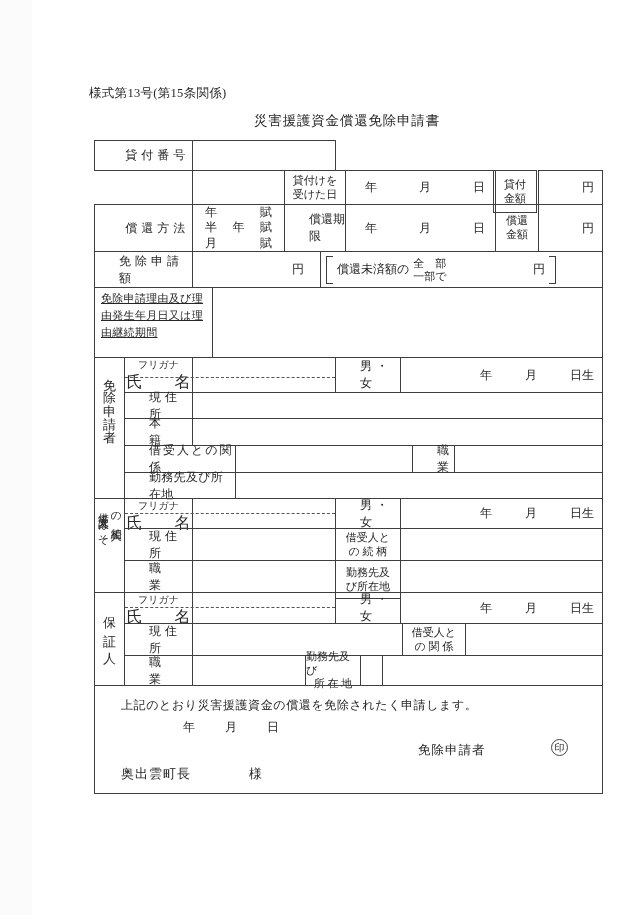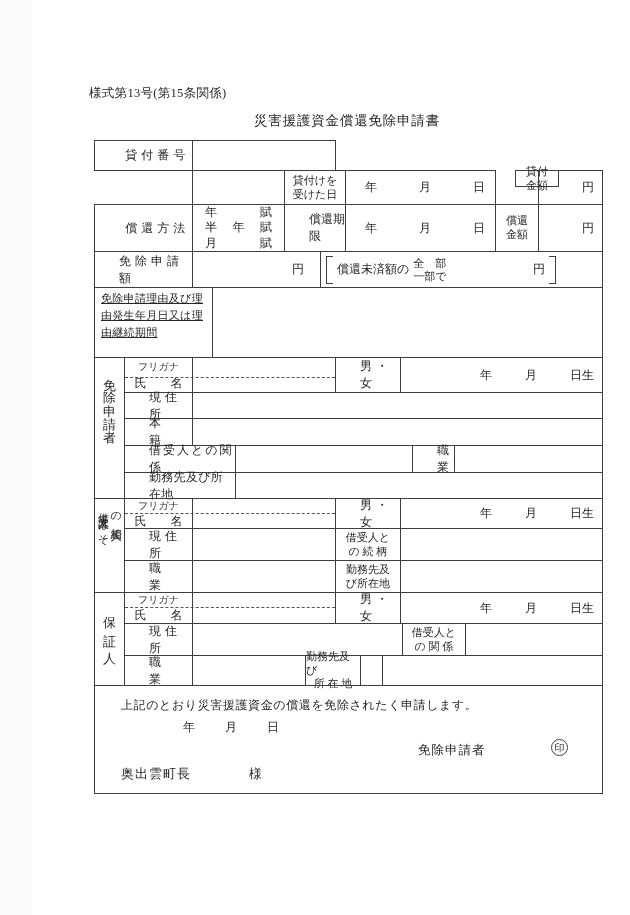--- a/index.html
+++ b/index.html
@@ -16,21 +16,21 @@
   .lb2{display:flex;flex-direction:column;align-items:center;justify-content:center;font-size:11px;line-height:1.25;}
   .val{}
   .yenr{display:flex;align-items:center;justify-content:flex-end;font-size:12px;padding-right:8px;}
   .ymd{display:flex;align-items:center;justify-content:flex-end;gap:42px;padding-right:10px;font-size:12px;}
   .ymdb{display:flex;align-items:center;justify-content:flex-end;gap:33px;padding-right:8px;font-size:12px;}
   .inst{display:flex;flex-direction:column;justify-content:center;font-size:12px;padding:0 12px;line-height:1.26;}
   .inst .r{display:flex;justify-content:space-between;}
   .fn{display:flex;flex-direction:column;}
   .furi{height:19px;display:flex;align-items:center;justify-content:center;font-size:10px;color:#2c2c2c;}
   .furi.s{height:15px;}
-  .nm{flex:1;display:flex;align-items:center;justify-content:center;font-size:12px;font-family:Liberation Mono, monospace;}
+  .nm{flex:1;display:flex;align-items:center;justify-content:center;font-size:16px;font-family:Liberation Mono, monospace;}
   .dash{position:absolute;height:0;border-top:1px dashed #555;}
   .vert{display:flex;justify-content:center;padding-top:10px;}
   .vtxt{writing-mode:vertical-rl;text-orientation:upright;font-size:13px;letter-spacing:13px;line-height:1;}
   .vtxt3{writing-mode:vertical-rl;text-orientation:upright;font-size:13px;letter-spacing:18px;line-height:1;}
   .vsm{writing-mode:vertical-rl;text-orientation:upright;font-size:11px;letter-spacing:2px;line-height:1.15;}
   .heircols{display:flex;justify-content:center;padding-top:5px;}
   .reason{font-size:11px;line-height:1.55;padding:2px 6px;align-items:flex-start;display:flex;letter-spacing:.3px;text-decoration:underline;}
   .brkcell{display:flex;align-items:center;font-size:12px;padding-left:5px;padding-right:46px;gap:4px;}
   .brk{width:7px;height:28px;box-sizing:border-box;flex:0 0 auto;}
   .brk-l{border-left:1.4px solid #3e3e3e;border-top:1.4px solid #3e3e3e;border-bottom:1.4px solid #3e3e3e;}
@@ -58,21 +58,21 @@
   <div class="c val" style="left:160px;top:170px;width:93px;height:35px"></div>
   <div class="c lb2" style="left:252px;top:170px;width:62px;height:35px">
     <span>貸付けを</span>
     <span>受けた日</span>
   </div>
   <div class="c ymd" style="left:313px;top:170px;width:151px;height:35px">
     <span>年</span>
     <span>月</span>
     <span>日</span>
   </div>
-  <div class="c lb2" style="left:483px;top:170px;width:44px;height:17px">
+  <div class="c lb2" style="left:461px;top:170px;width:44px;height:43px">
     <span>貸付</span>
     <span>金額</span>
   </div>
   <div class="c yenr" style="left:506px;top:170px;width:65px;height:35px">
     <span>円</span>
   </div>
 
   <div class="c lb" style="left:62px;top:204px;width:99px;height:48px">償 還 方 法</div>
   <div class="c inst" style="left:160px;top:204px;width:93px;height:48px">
     <span class="r">
@@ -164,21 +164,21 @@
   </div>
   <div class="c lb" style="left:92px;top:528px;width:69px;height:33px">現 住 所</div>
   <div class="c val" style="left:160px;top:528px;width:144px;height:33px"></div>
   <div class="c lb2" style="left:303px;top:528px;width:66px;height:33px">
     <span>借受人と</span>
     <span>の 続 柄</span>
   </div>
   <div class="c val" style="left:368px;top:528px;width:203px;height:33px"></div>
   <div class="c lb" style="left:92px;top:560px;width:69px;height:33px">職　　業</div>
   <div class="c val" style="left:160px;top:560px;width:144px;height:33px"></div>
-  <div class="c lb2" style="left:303px;top:560px;width:66px;height:33px">
+  <div class="c lb2" style="left:303px;top:560px;width:66px;height:39px">
     <span>勤務先及</span>
     <span>び所在地</span>
   </div>
   <div class="c val" style="left:368px;top:560px;width:203px;height:33px"></div>
 
   <div class="c vert" style="left:62px;top:592px;width:31px;height:94px;padding-top:13px">
     <span class="vtxt3">保証人</span>
   </div>
   <div class="c fn" style="left:92px;top:592px;width:69px;height:32px">
     <span class="furi s">フリガナ</span>

